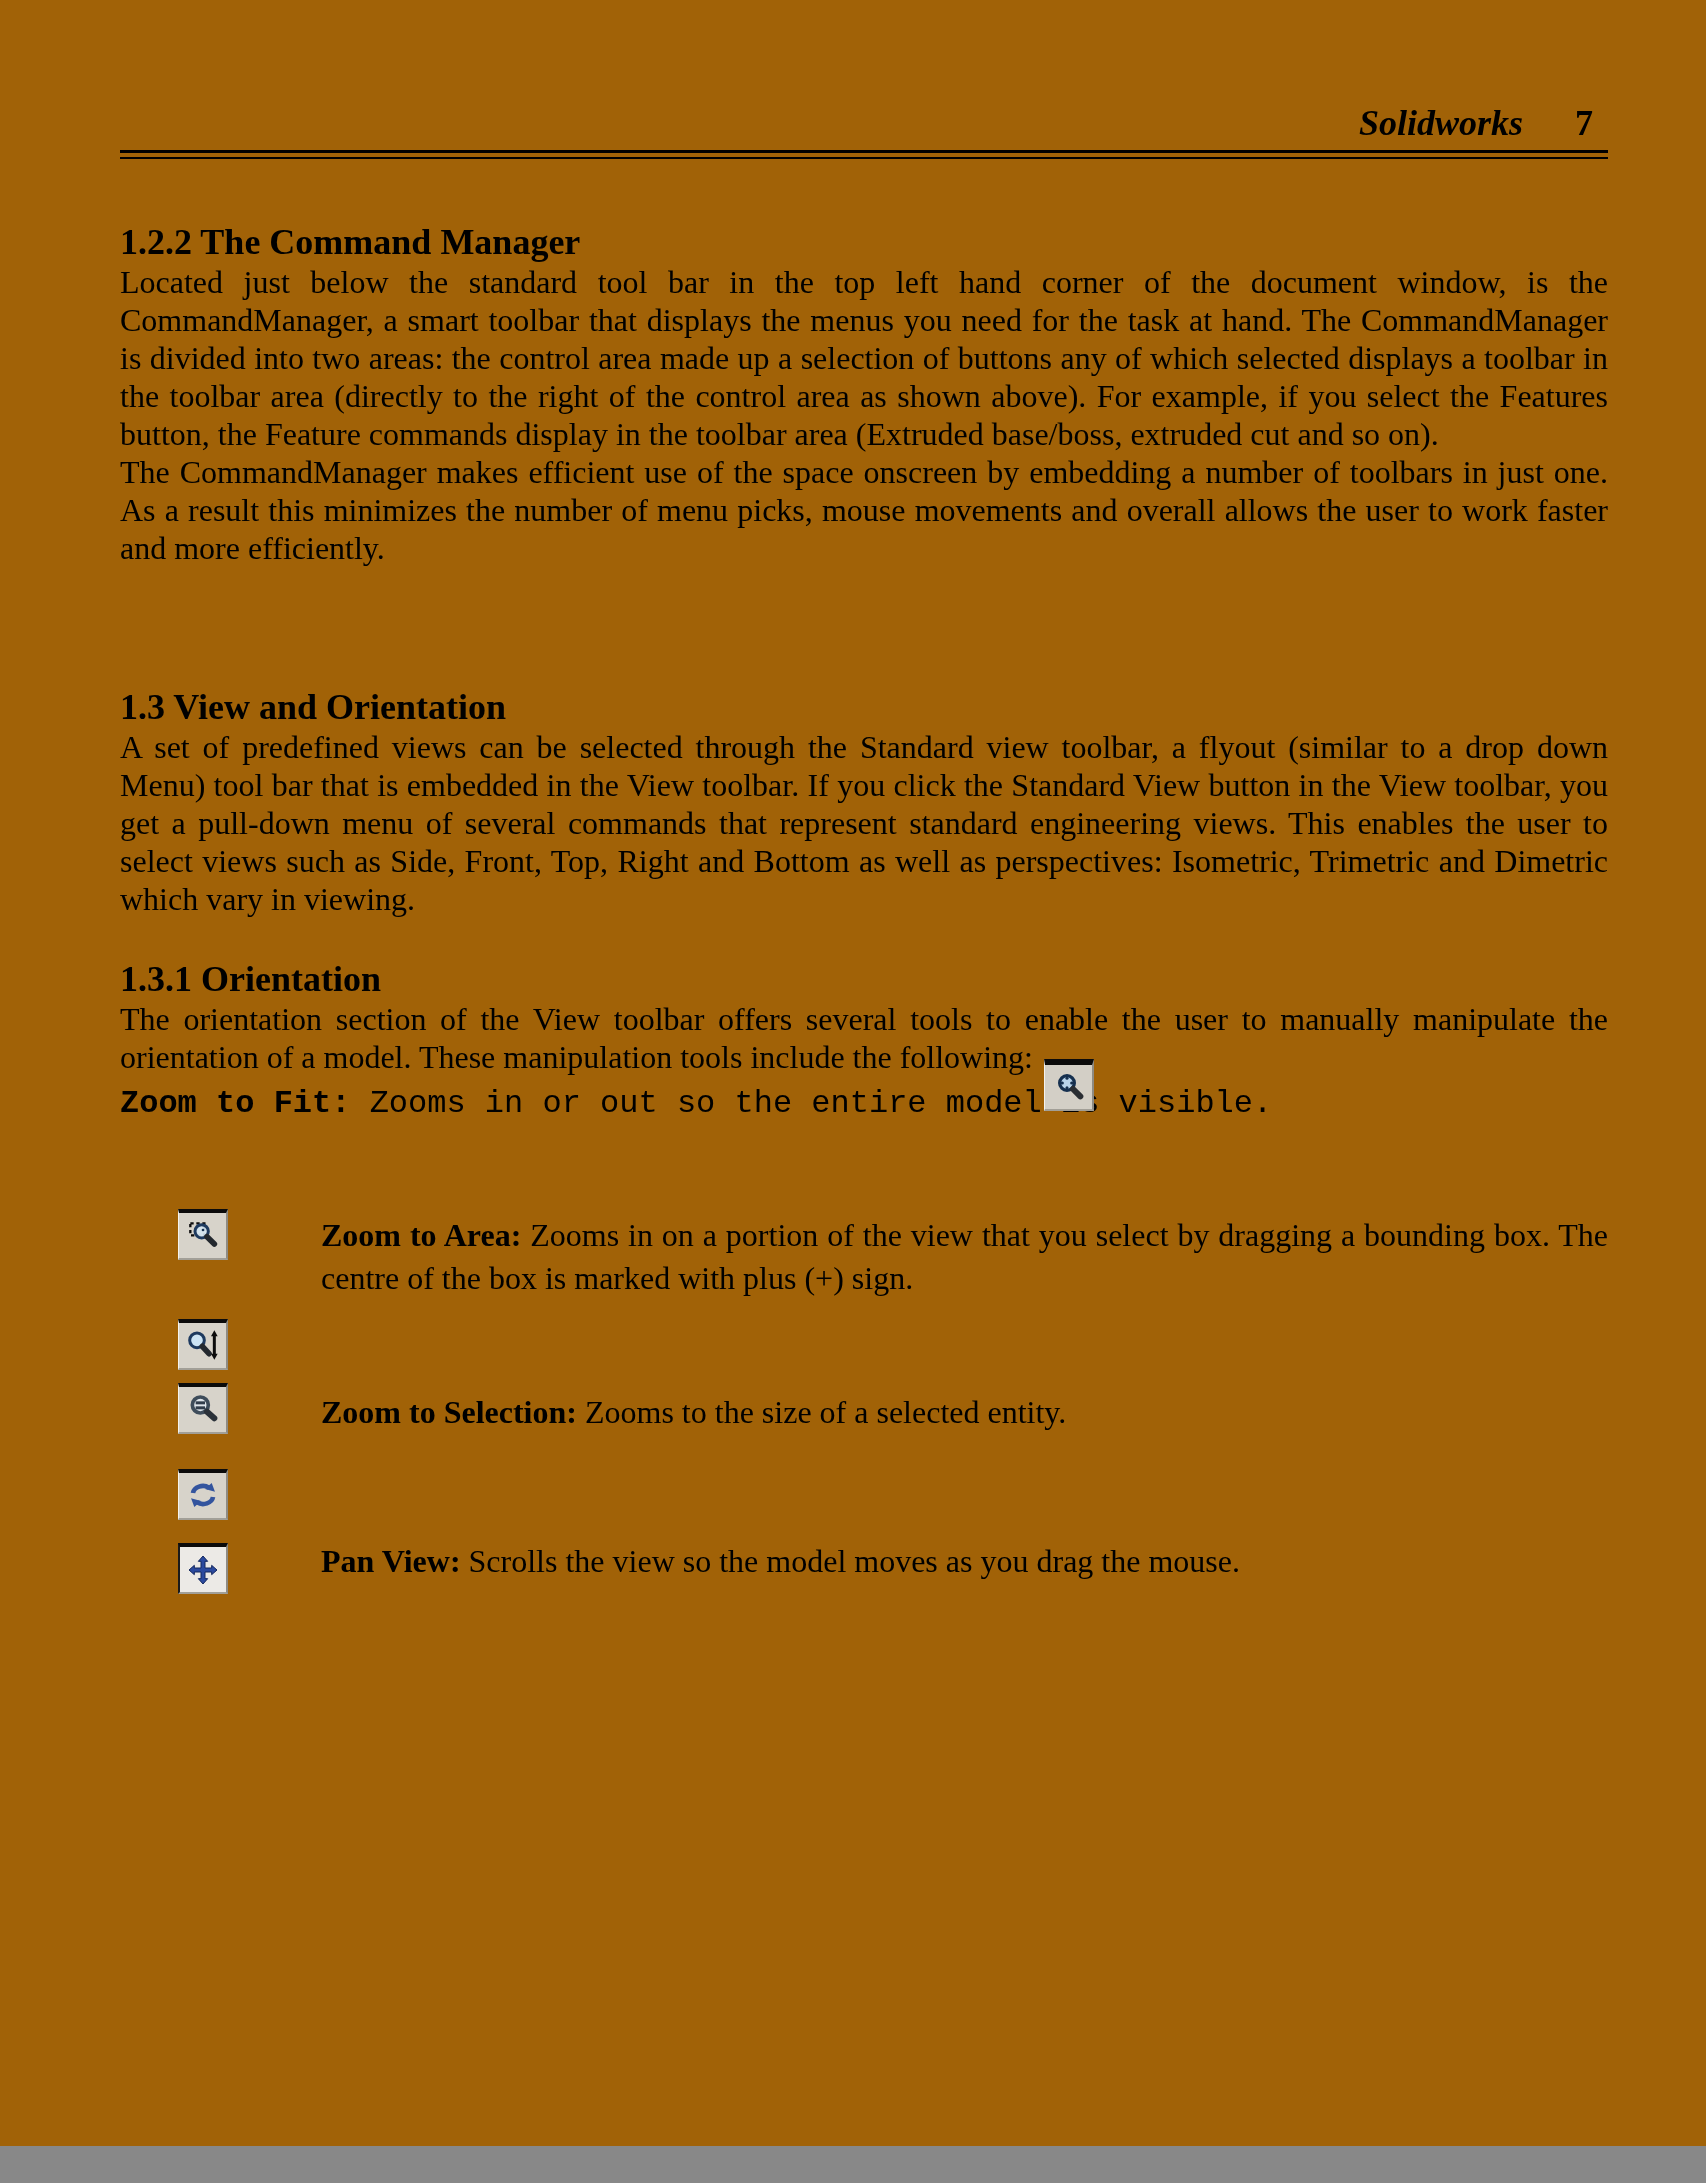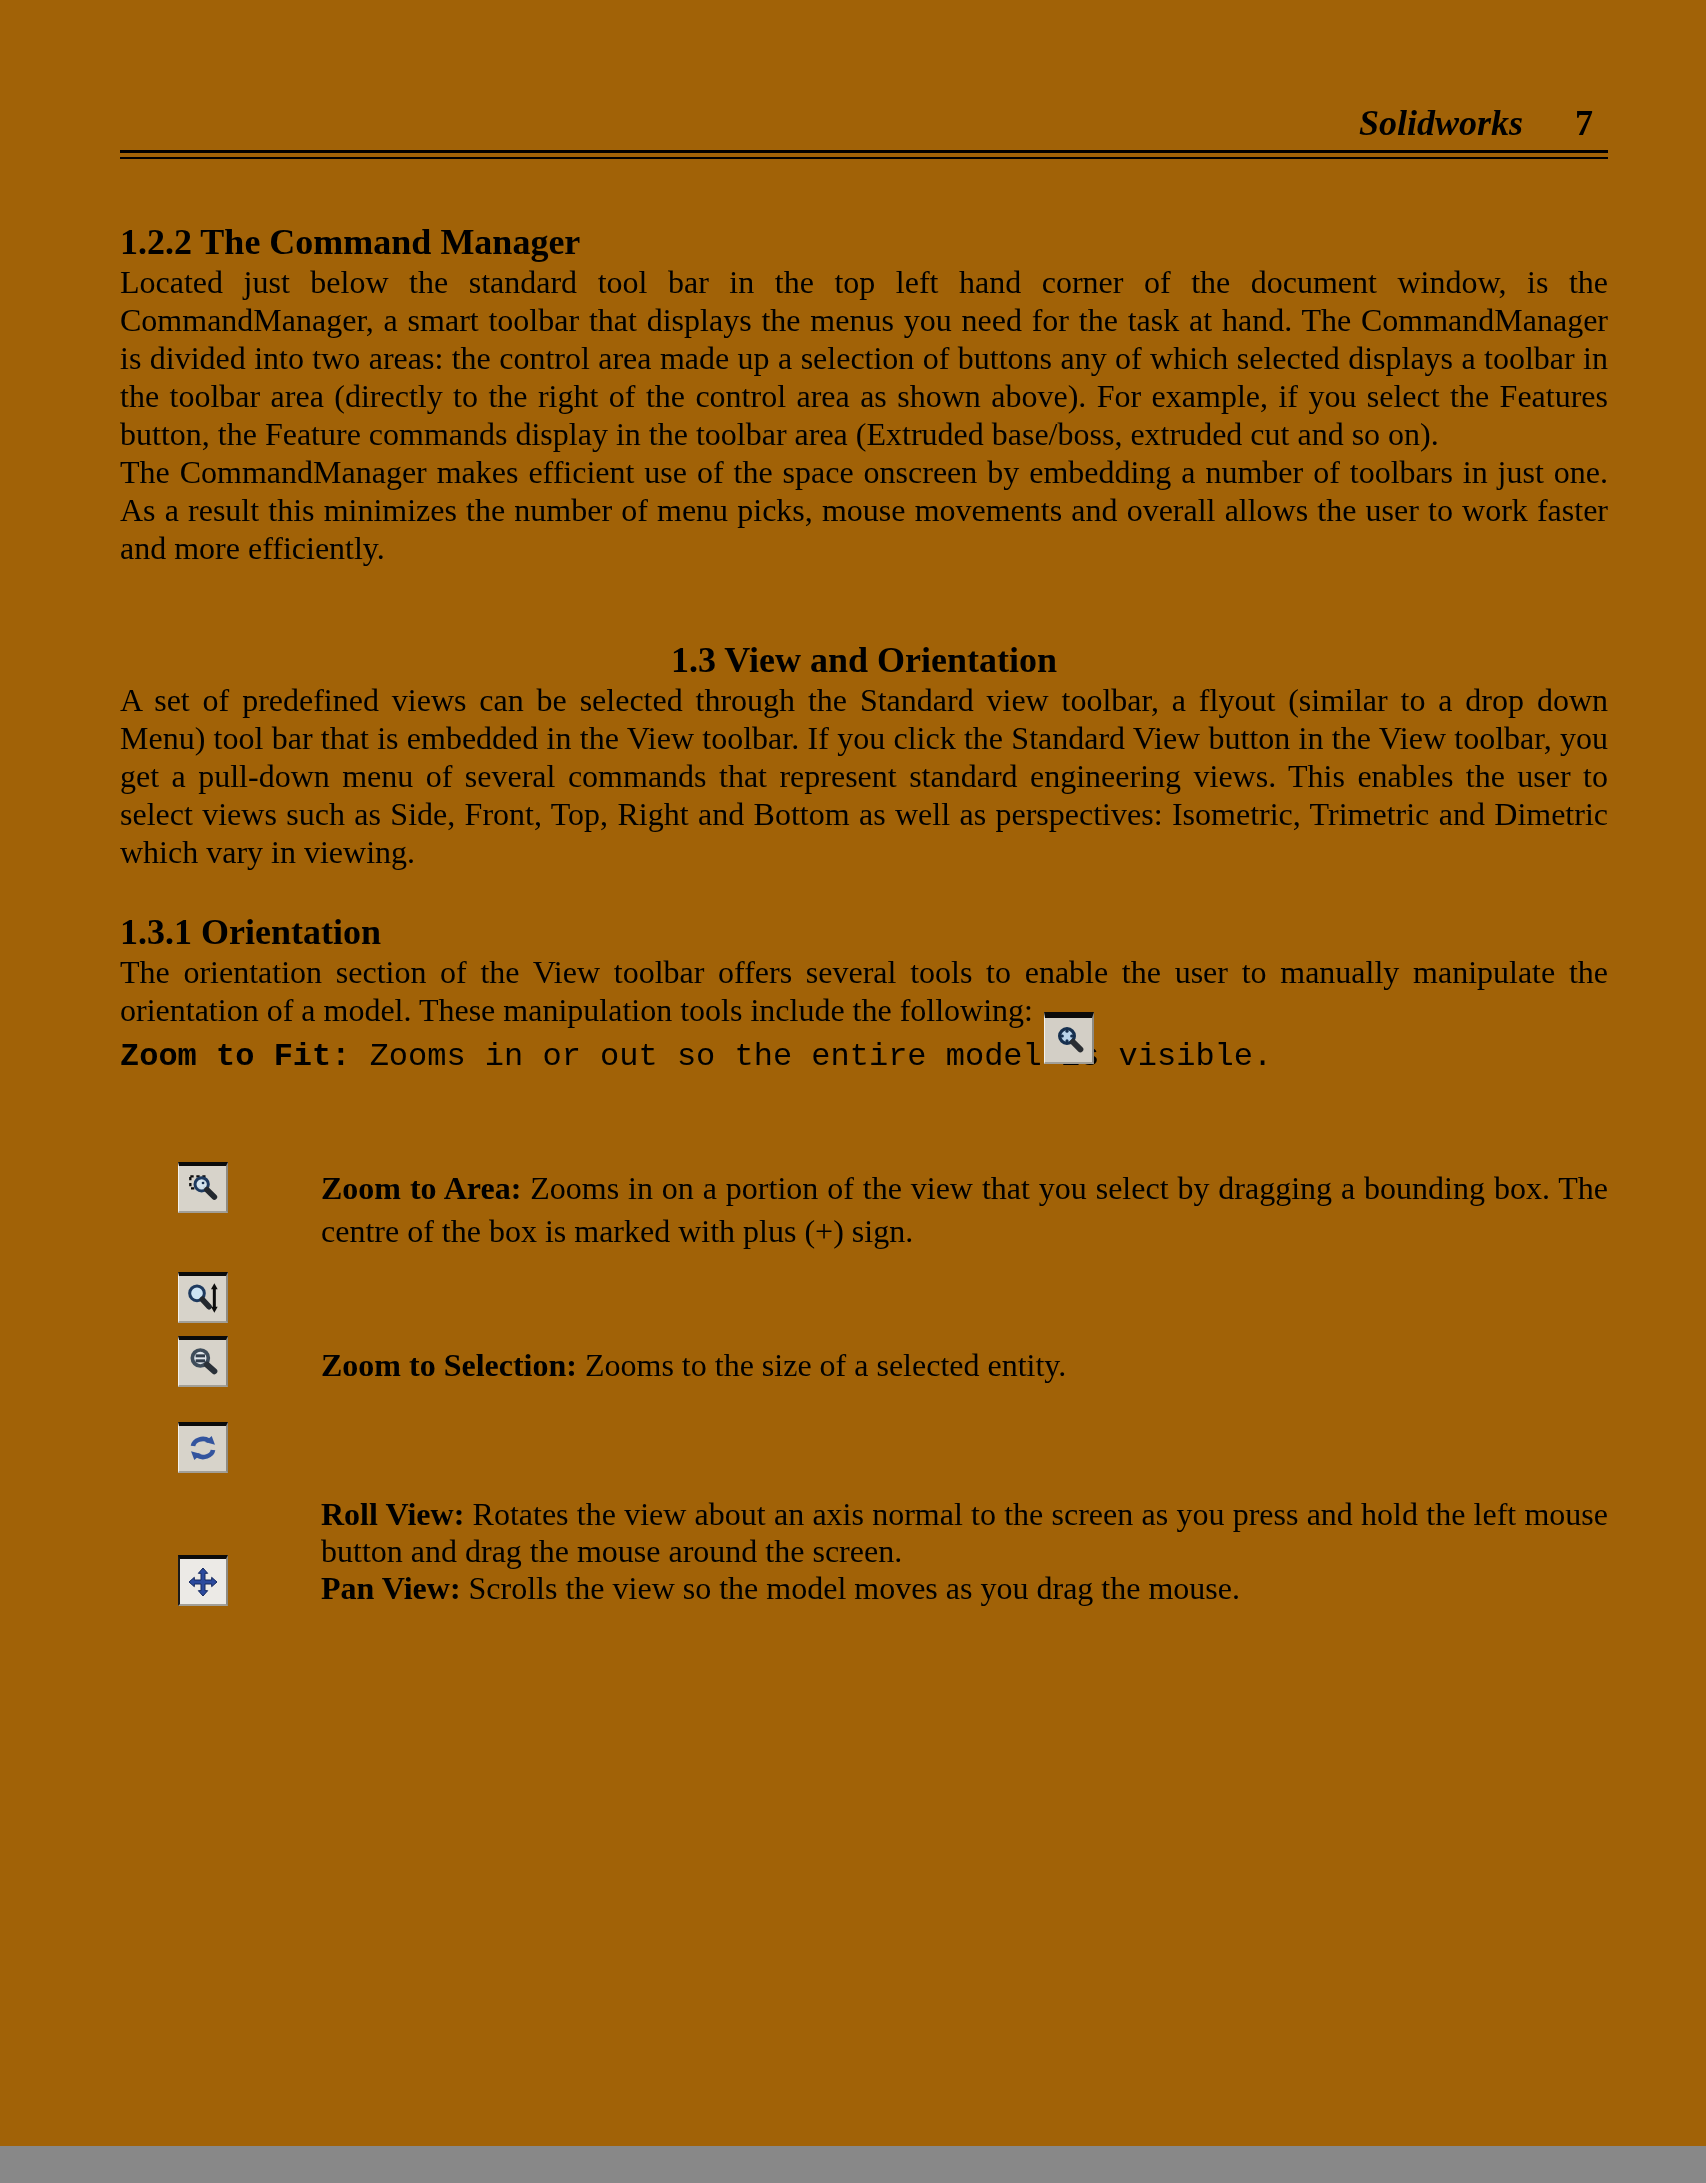--- a/index.html
+++ b/index.html
@@ -25,21 +25,21 @@
   .page-number { margin-left:52px; margin-right:15px; }
   .header-rule {
     margin-top:5.4px;
     height:3.4px;
     border-top:3.4px solid #000;
     border-bottom:2px solid #000;
   }
   
   h2, h3 { margin:0; font-size:36px; line-height:42px; font-weight:bold; }
   .h-122 { margin-top:62px; }
-  .h-13  { margin-top:72px;text-align:center; }
+  .h-13  { margin-top:119px; }
   .h-131 { margin-top:40px; }
   p.body {
     margin:0; font-size:32px; line-height:38px;
     text-align:justify;
   }
   .p1 { margin-top:27px; }
   .p2 { margin-top:4.7px; }
   .p3 { margin-top:17.5px; }
   .p4 { margin-top:37px; line-height:51px; }
   
@@ -182,21 +182,20 @@
 
       <div class="tool-item ti-5">
         <div class="icon-col pan-col">
           <span class="tool-btn pan-btn">
             <svg width="32" height="32" viewBox="0 0 48 48">
               <polygon fill="#2b4a9e" stroke="#14285e" stroke-width="1.5" points="24,3 31,11 27,11 27,21 37,21 37,17 45,24 37,31 37,27 27,27 27,37 31,37 24,45 17,37 21,37 21,27 11,27 11,31 3,24 11,17 11,21 21,21 21,11 17,11"></polygon>
             </svg>
           </span>
         </div>
         <div class="tool-text lh-55">
-          <p><b class="lead">Roll View:</b><span> Rotates the view about an axis normal to the screen as you press and hold the left mouse button and drag the mouse around the screen.</span></p>
           <p><b class="lead">Pan View:</b><span> Scrolls the view so the model moves as you drag the mouse.</span></p>
         </div>
       </div>
 
     </div>
   </div>
 </div>
 
 
 </body></html>

